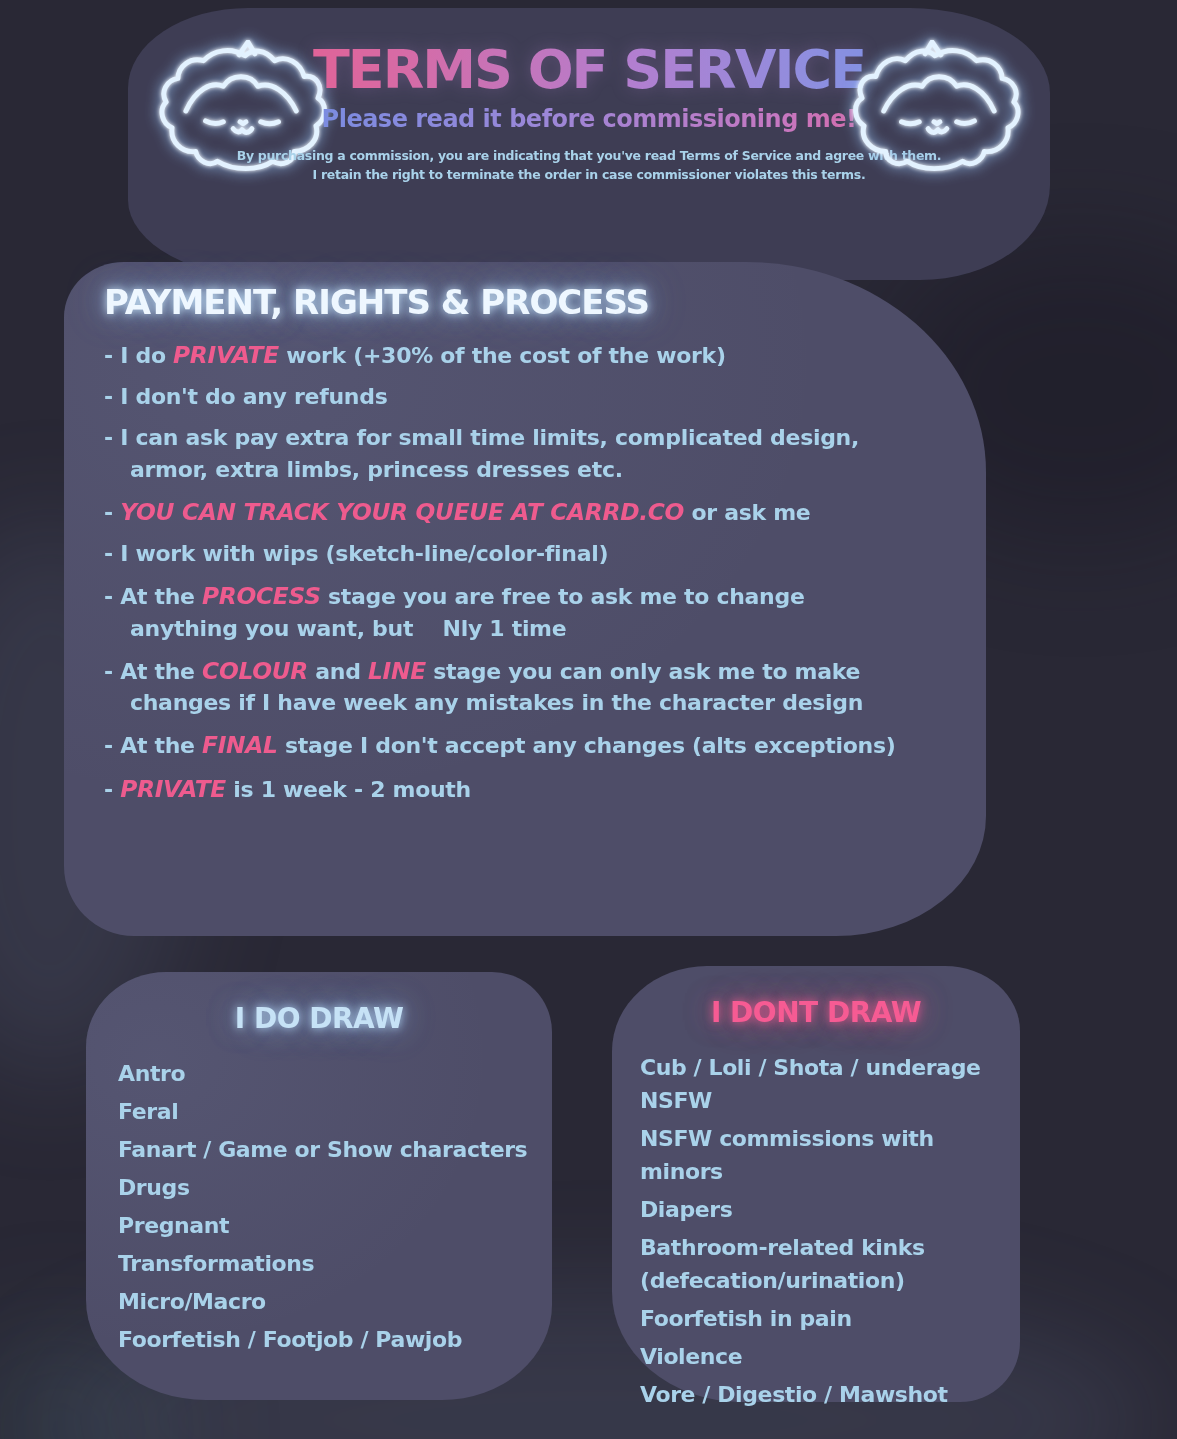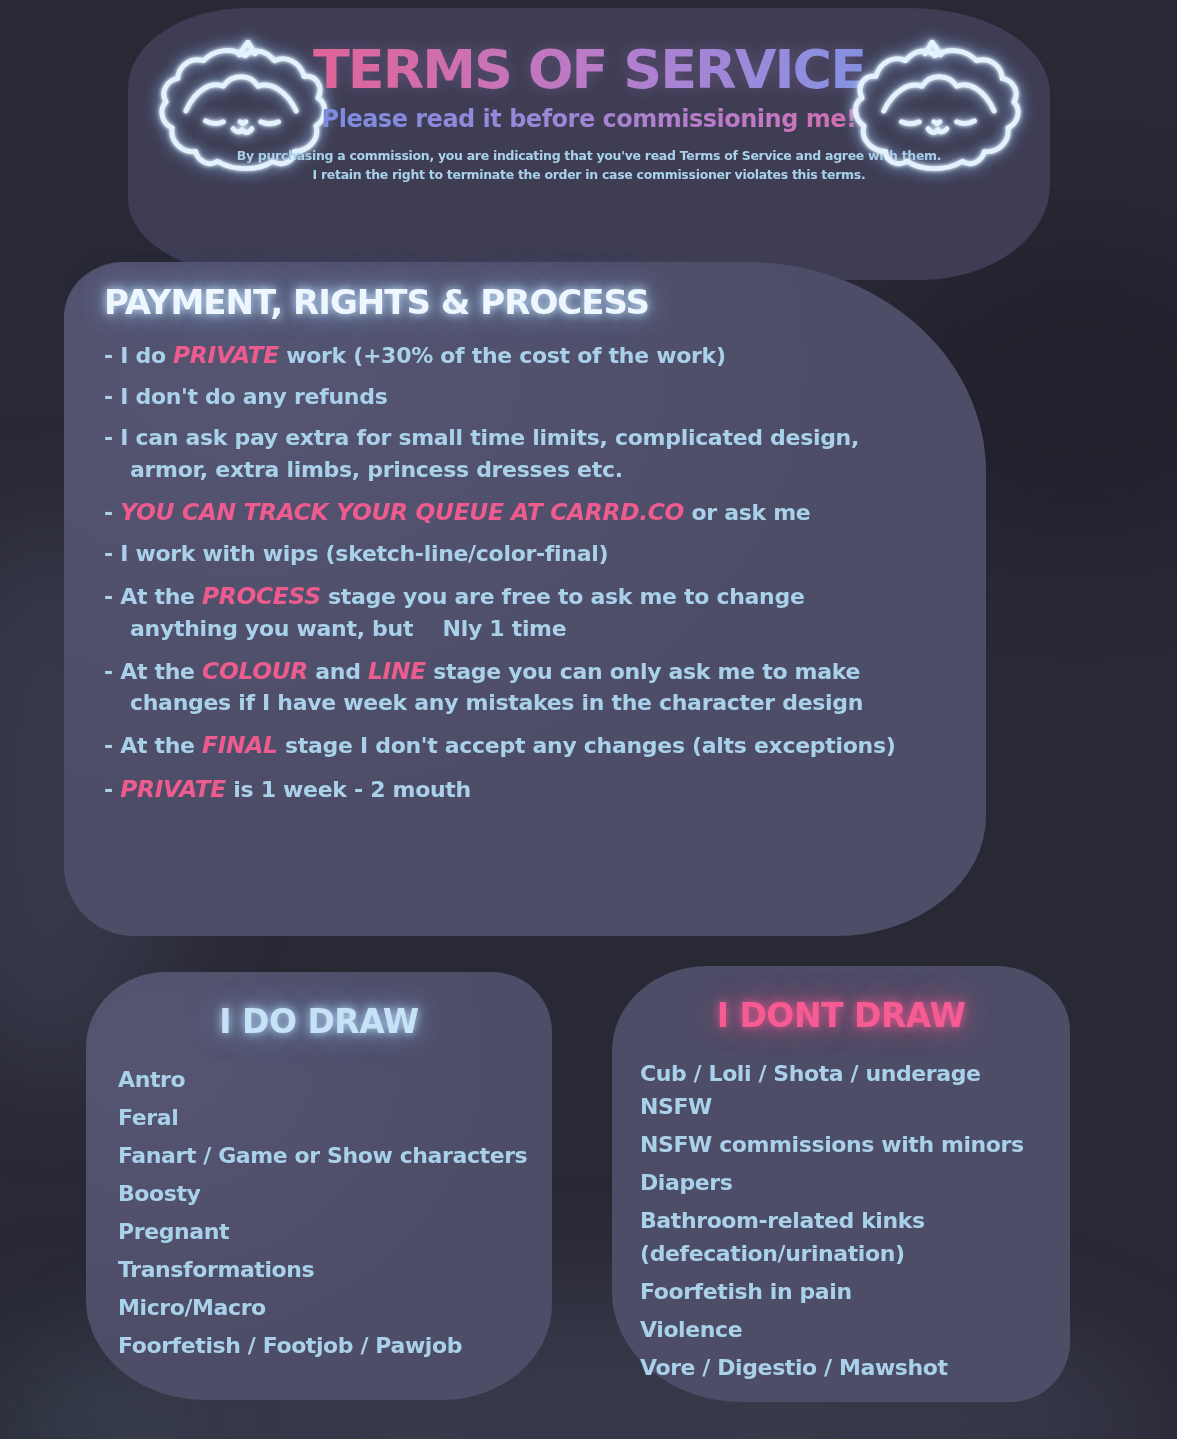--- a/index.html
+++ b/index.html
@@ -71,24 +71,24 @@
   ul.tos-list .bullet{color:var(--body_text,#a9d2ea);}
 
   
   .bottom-panel{position:absolute; background:var(--panel,#4e4d68);}
   .do-draw-panel{
     left:86px; top:972px; width:466px; height:428px;
     border-radius:80px 60px 110px 120px / 75px 60px 95px 100px;
     background-image:radial-gradient(ellipse at 15% 20%, rgba(150,160,200,.10), rgba(0,0,0,0) 60%);
   }
   .dont-draw-panel{
-    left:612px; top:966px; width:458px; height:436px;
+    left:612px; top:966px; width:408px; height:436px;
     border-radius:95px 75px 60px 130px / 85px 65px 60px 110px;
   }
-  .panel-title{display:block; text-align:center; margin:30px 0 0 0; font-size:33px; letter-spacing:-.5px; white-space:nowrap;}
+  .panel-title{display:block; text-align:center; margin:30px 0 0 0; font-size:28px; letter-spacing:-.5px; white-space:nowrap;}
   .do-title{color:#c6e2f6; text-shadow:0 0 10px rgba(190,225,255,.9),0 0 26px rgba(150,200,255,.55),0 0 40px rgba(150,200,255,.3);}
   .dont-title{color:var(--dont_title,#f65b93); text-shadow:0 0 10px rgba(246,91,147,.85),0 0 26px rgba(246,91,147,.5),0 0 40px rgba(246,91,147,.3);}
   ul.draw-list{list-style:none; margin:22px 0 0 0; padding:0 20px 0 32px;}
   .dont-draw-panel ul.draw-list{padding:0 18px 0 28px;}
   ul.draw-list li{
     color:var(--body_text,#a9d2ea); font-size:22px; letter-spacing:-.4px; line-height:1.5;
     margin:0 0 5px 0; white-space:pre-wrap;
   }
 </style>
 </head>
@@ -147,21 +147,21 @@
         <li><span class="bullet">- </span><span class="c-pink">PRIVATE</span><span class="c-blue"> is 1 week - 2 mouth</span></li>
       </ul>
   </section>
 
   <section class="bottom-panel do-draw-panel">
     <h3 class="panel-title do-title">I DO DRAW</h3>
     <ul class="draw-list">
         <li>Antro</li>
         <li>Feral</li>
         <li>Fanart / Game or Show characters</li>
-        <li>Boosty</li>
+        <li>Drugs</li>
         <li>Pregnant</li>
         <li>Transformations</li>
         <li>Micro/Macro</li>
         <li>Foorfetish / Footjob / Pawjob</li>
       </ul>
   </section>
 
   <section class="bottom-panel dont-draw-panel">
     <h3 class="panel-title dont-title">I DONT DRAW</h3>
     <ul class="draw-list">

